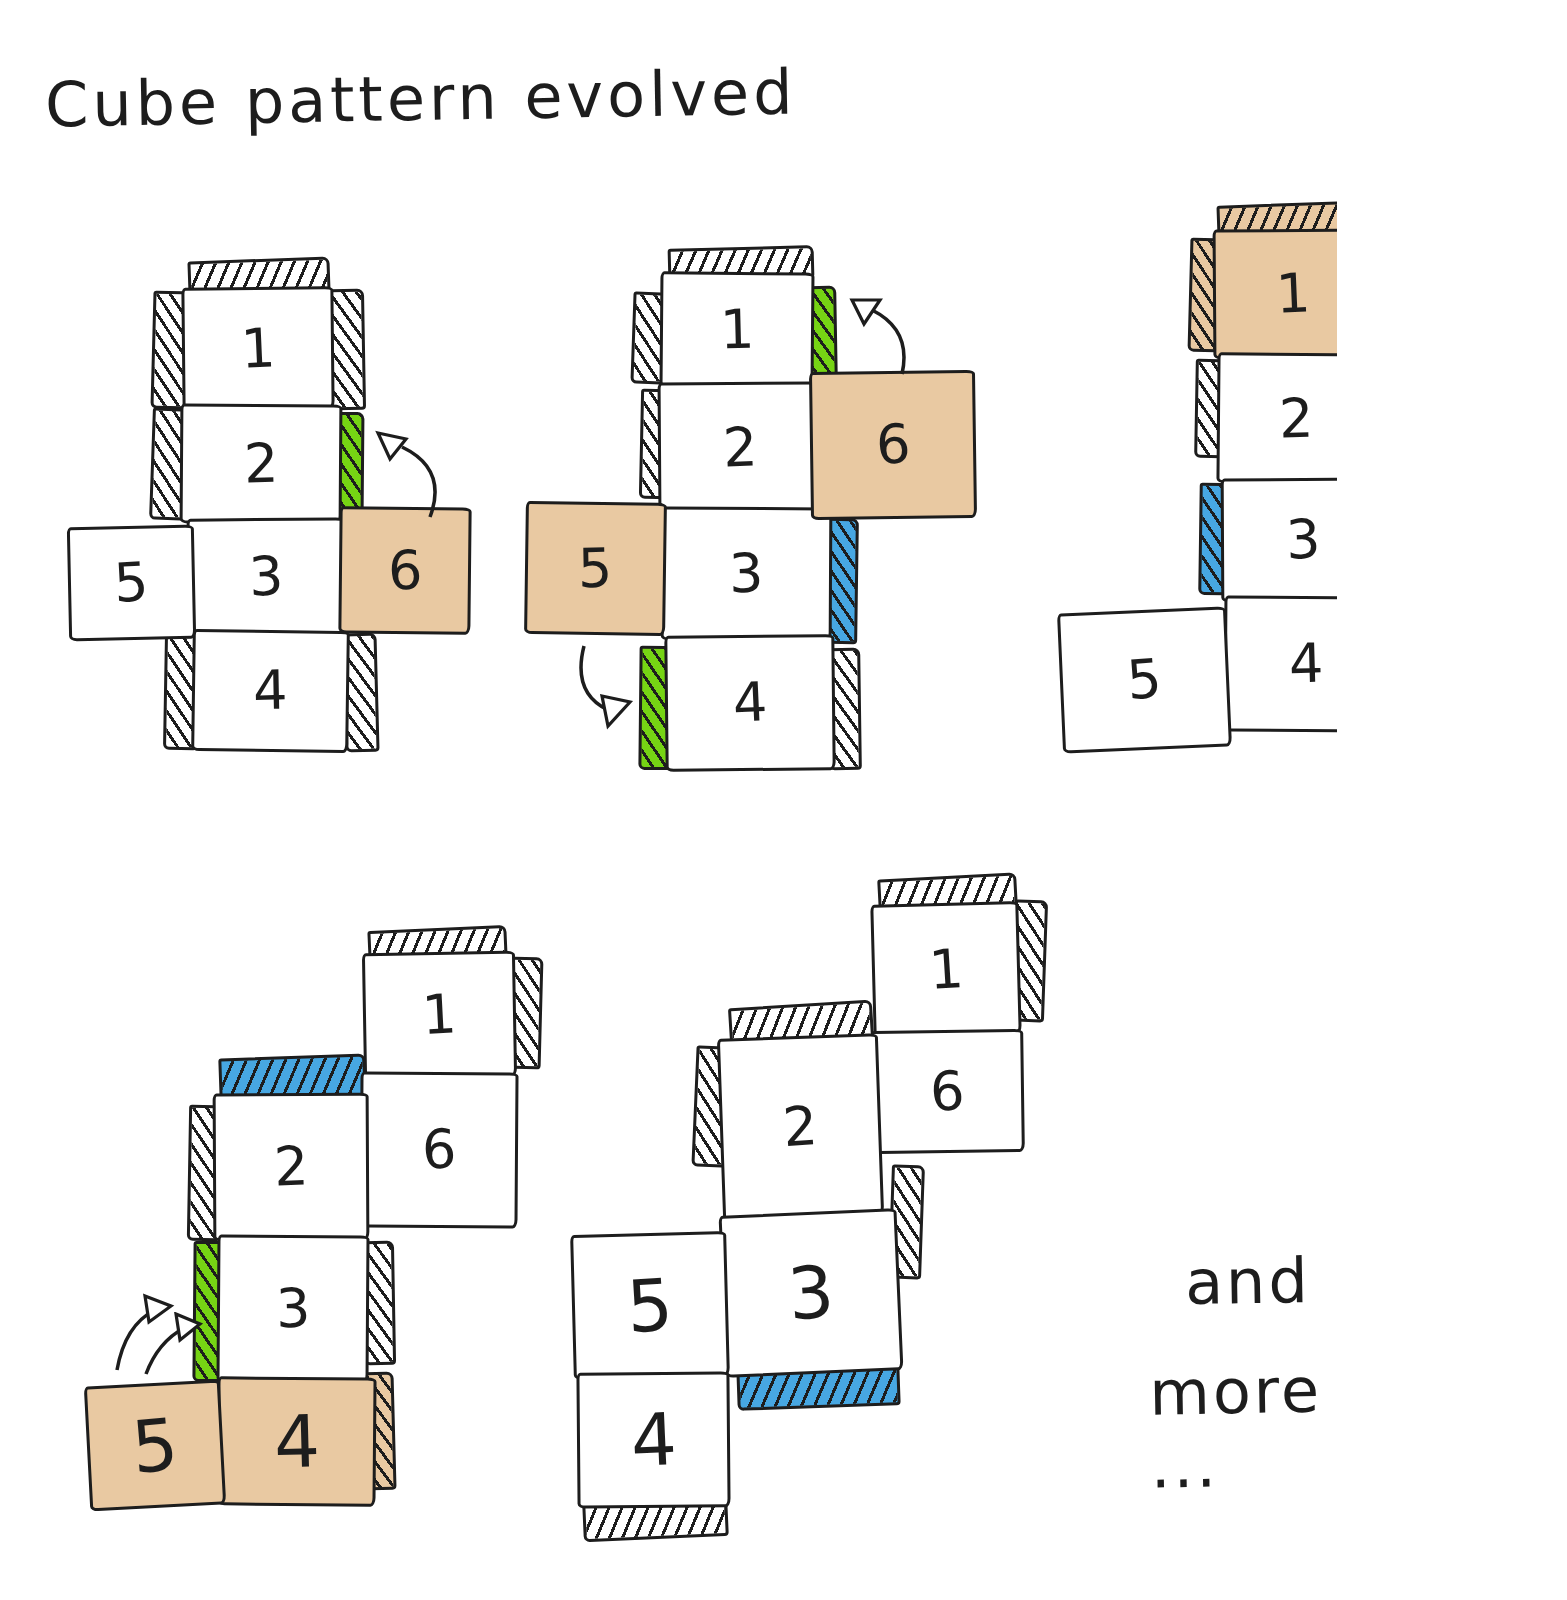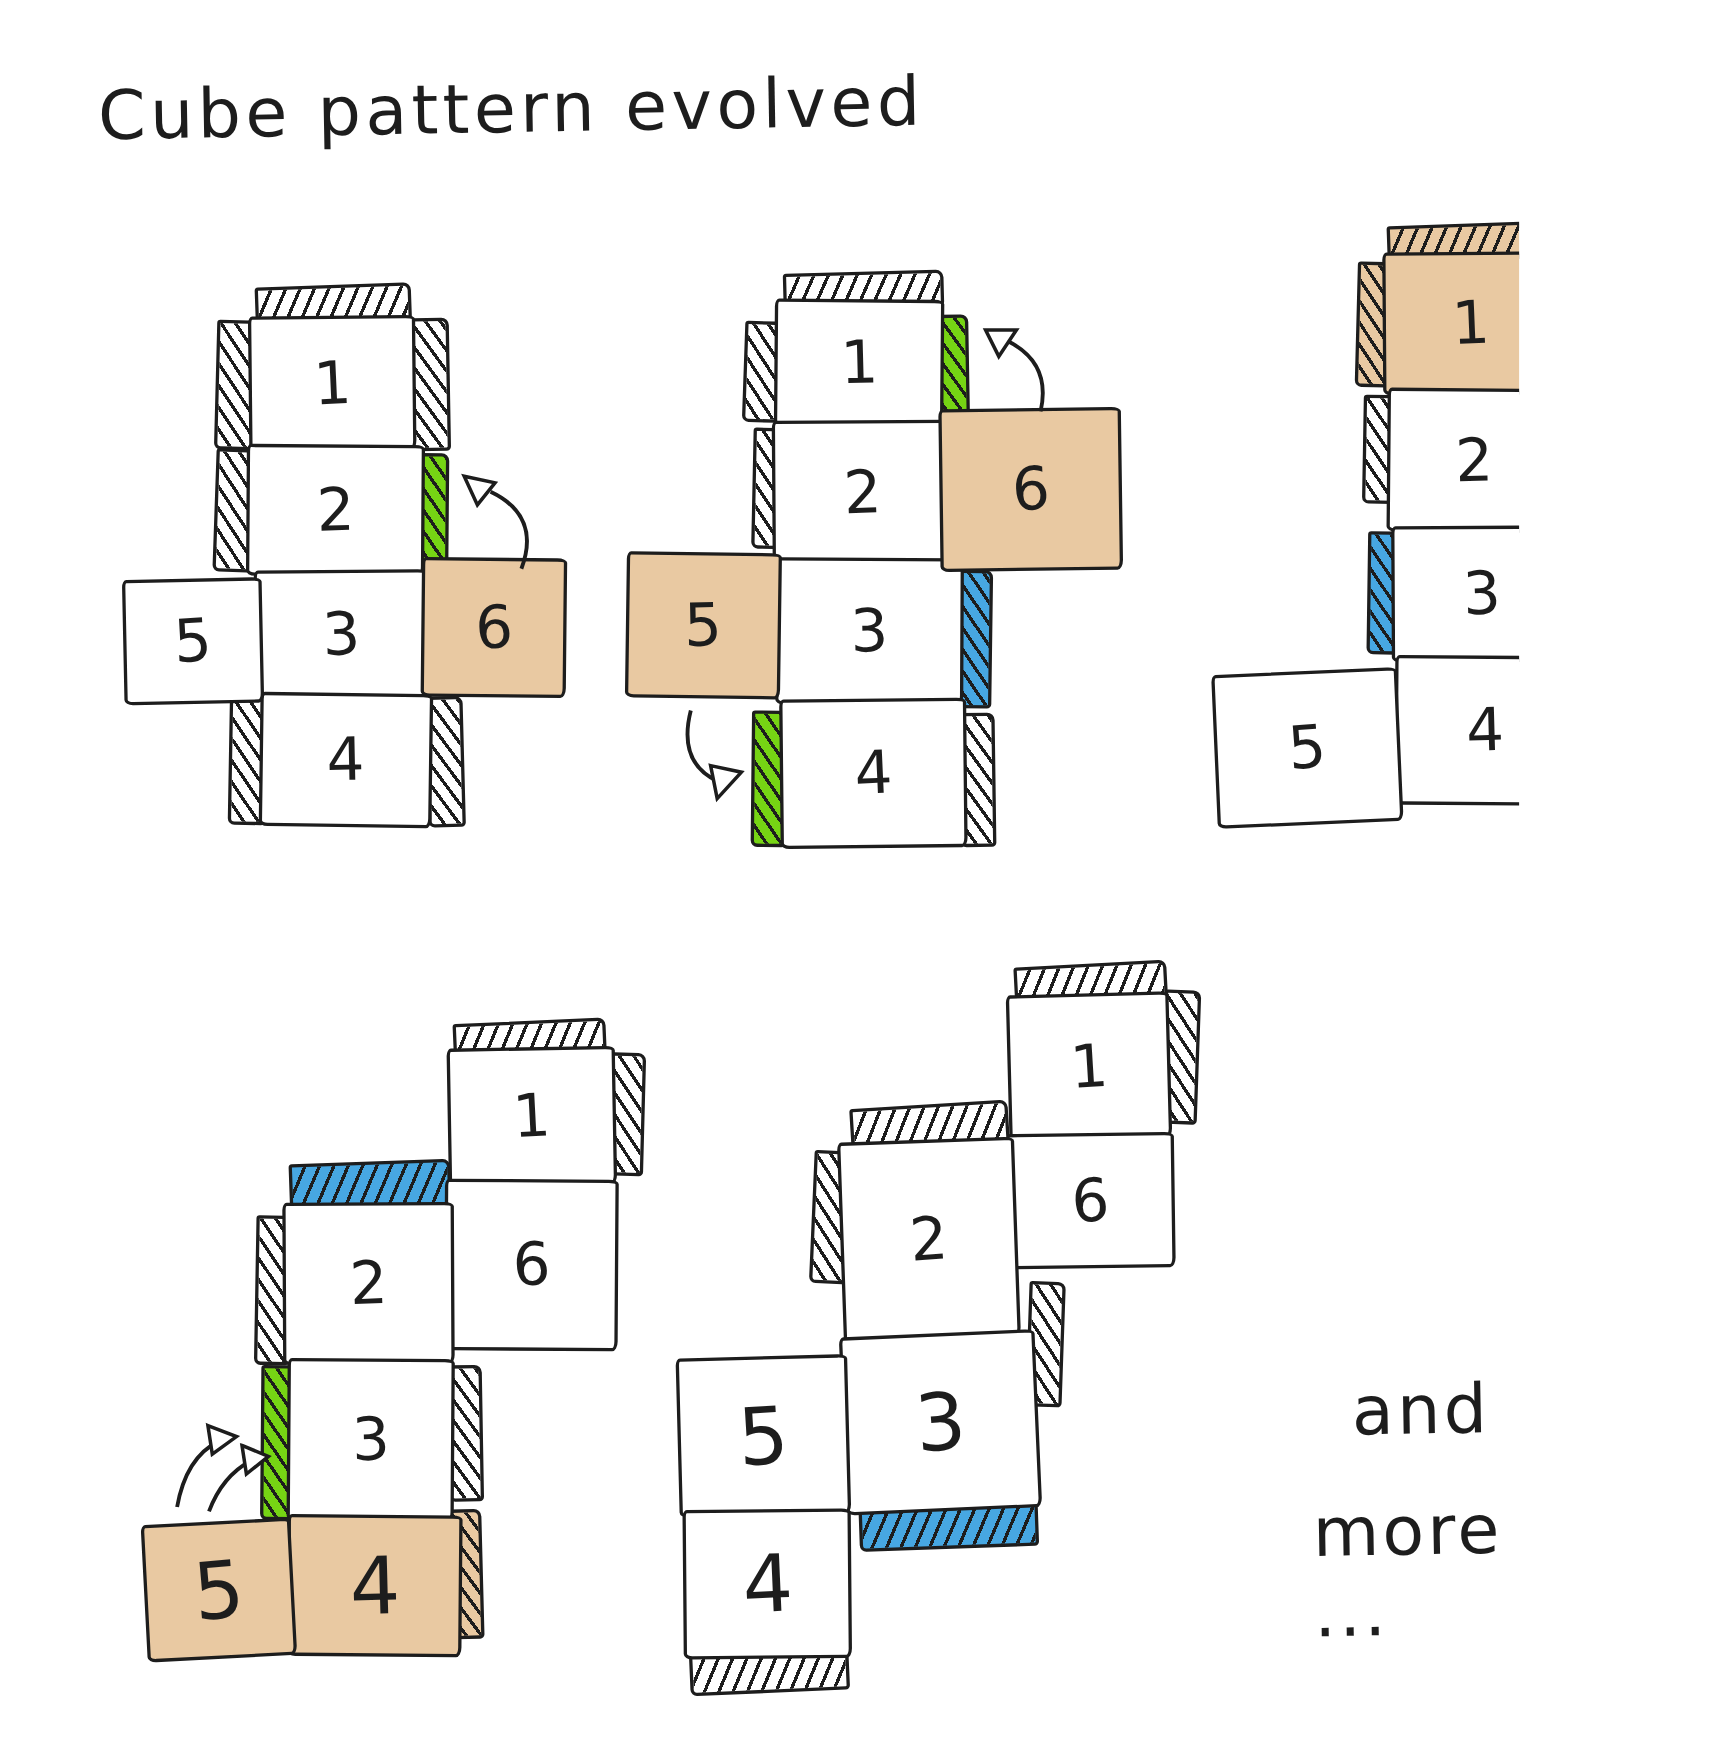--- a/index.html
+++ b/index.html
@@ -1,20 +1,20 @@
 <!DOCTYPE html>
 <html style="--ink: #1d1d1d; --paper: #ffffff; --tan: #e9c9a2; --green: #76d414; --blue: #47a7e2;"><head>
 <meta charset="utf-8">
 <style>
   :root{
     --ink:#1d1d1d; --paper:#ffffff; --tan:#e9c9a2; --green:#76d414; --blue:#47a7e2;
   }
   html,body{margin:0;padding:0;background:#fff;}
   body{font-family:"DejaVu Sans",sans-serif;color:var(--ink);}
-  .canvas{position:relative;width:1337px;height:1600px;background:var(--paper);overflow:hidden;margin-left:44px;}
+  .canvas{position:relative;width:1337px;height:1600px;background:var(--paper);overflow:hidden;}
   .title{position:absolute;left:45px;top:62px;font-size:62px;letter-spacing:4px;
          transform:rotate(-1deg);white-space:nowrap;}
   .net{position:absolute;left:0;top:0;width:0;height:0;}
   .face{position:absolute;background:#fff;border:3.5px solid var(--ink);
         display:flex;align-items:center;justify-content:center;z-index:2;
         border-radius:4px 9px 5px 8px / 7px 4px 9px 5px;}
   .face[data-fill="tan"]{background-color:var(--tan);}
   .num{font-size:54px;line-height:1;transform:rotate(-2deg);}
   .num.xl{font-size:72px;}
   .tab{position:absolute;border:3px solid var(--ink);background-color:#fff;z-index:1;

